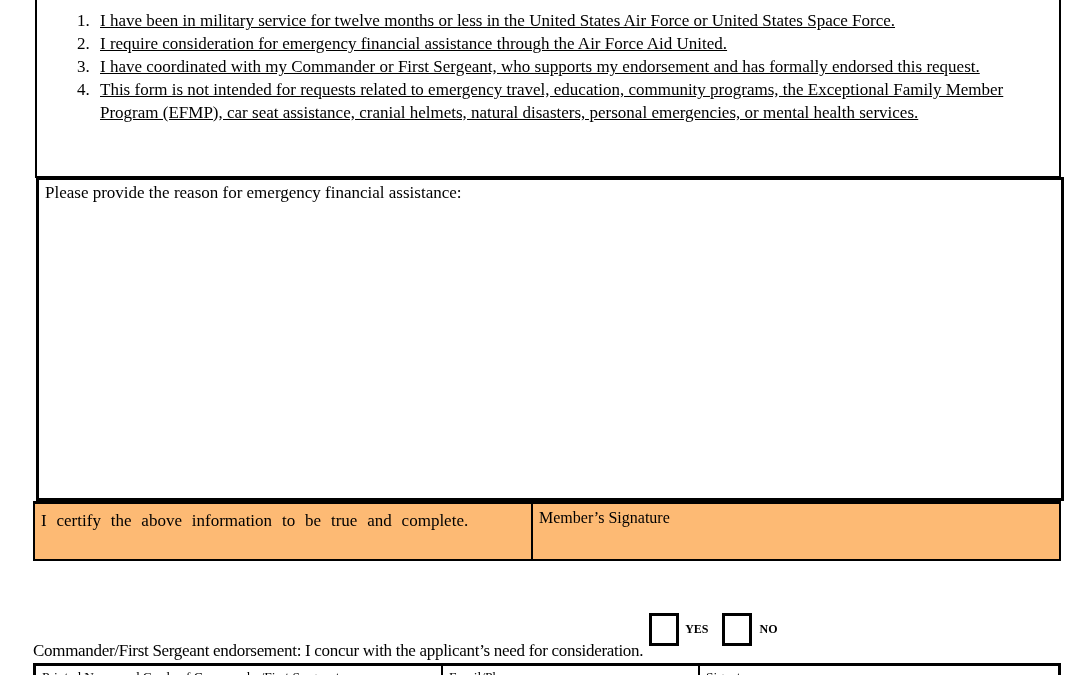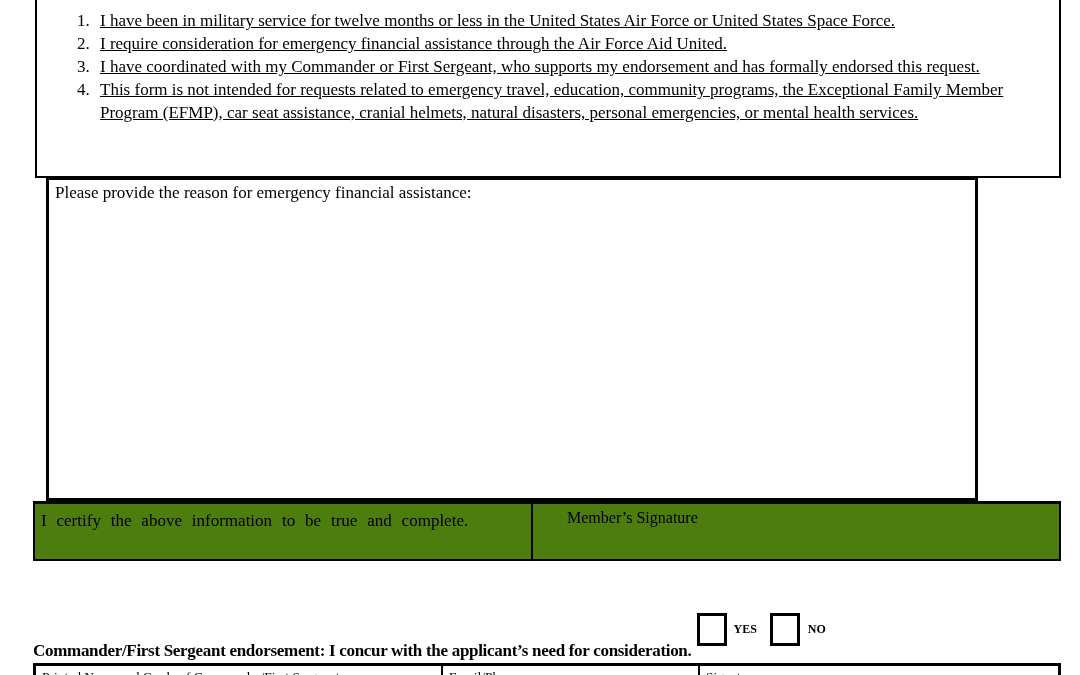--- a/index.html
+++ b/index.html
@@ -27,44 +27,43 @@
     margin: 11px 0 0 0;
     padding-left: 57px;
     font-size: 17px;
     line-height: 23px;
   }
   .top-box ol li { padding-left: 6px; text-decoration: underline; }
 
   
   .reason-box {
     position: absolute;
-    left: 46px; top: 177px;
-    width: 932px; height: 324px;
+    left: 36px; top: 177px;
+    width: 1028px; height: 324px;
     border: 3px solid #000;
     background: #fff;
   }
   .reason-label {
     padding: 3px 6px 0 6px;
     font-size: 17px;
   }
   .reason-input {
     position: absolute;
     left: 0; top: 26px; right: 0; bottom: 0;
   }
 
   
   .certify-table {
     position: absolute;
     left: 33px; top: 501px;
     width: 1028px; height: 60px;
     border: 2px solid #000;
     border-top-width: 3px;
     display: flex;
-    background: #4d7c0f;
-    gap: 28px;
+    background: #fdba74;
   }
   .certify-cell-left {
     width: 498px;
     border-right: 2px solid #000;
     padding: 7px 6px 0 6px;
     font-size: 17px;
     word-spacing: 0.33em;
   }
   .certify-cell-right {
     flex: 1;
@@ -76,21 +75,21 @@
   
   .endorsement {
     position: absolute;
     left: 33px; top: 610px;
     width: 1030px; height: 38px;
     display: flex;
     align-items: center;
   }
   .endorse-text {
     font-size: 17px;
-    font-weight: bold;
+    font-weight: normal;
     letter-spacing: -0.3px;
     white-space: nowrap;
     margin-top: 43px;
   }
   .checkbox {
     display: inline-block;
     width: 30px; height: 33px;
     border: 3px solid #000;
     background: #fff;
     flex: 0 0 auto;

